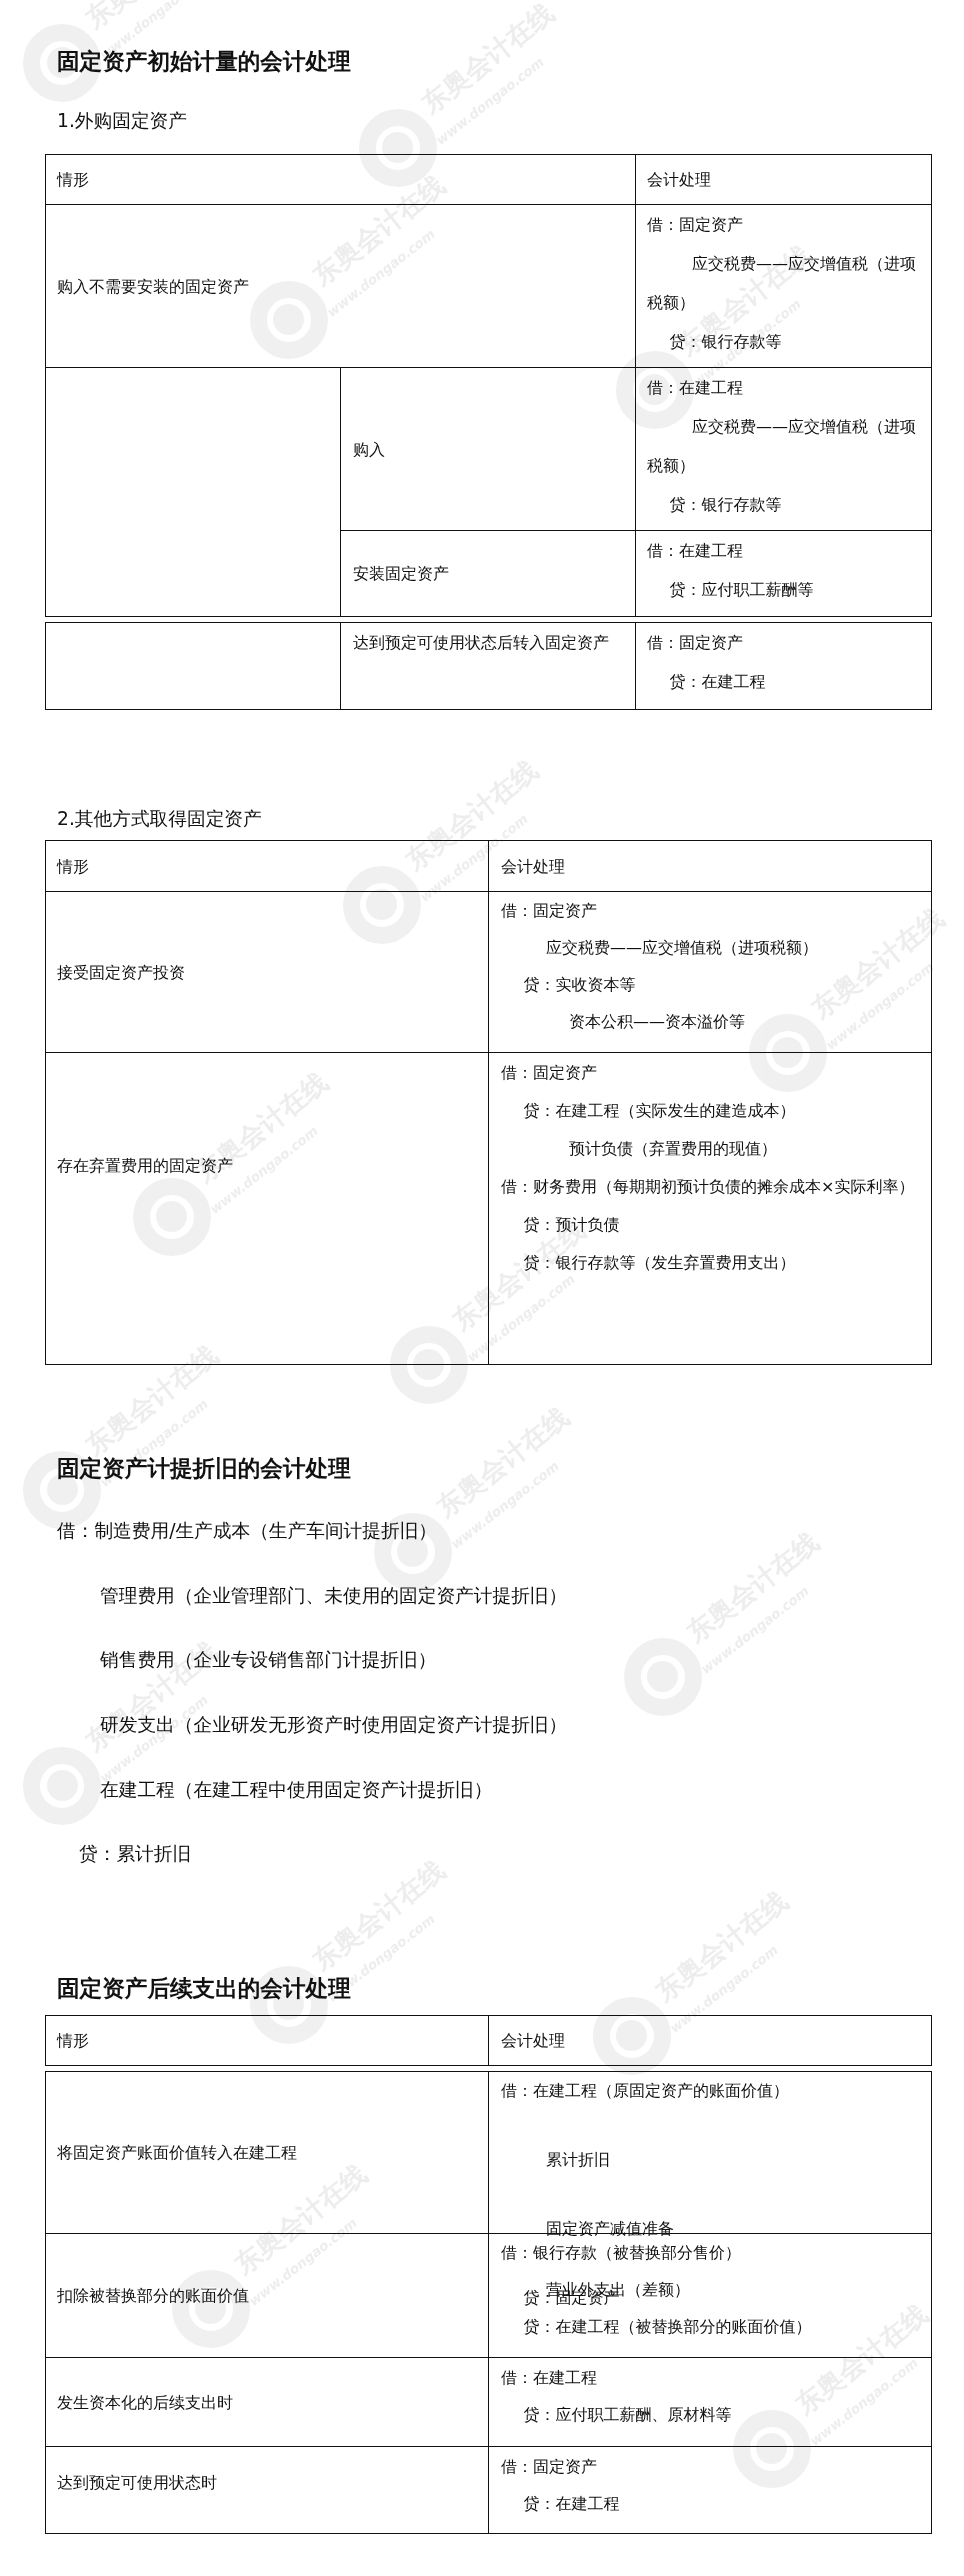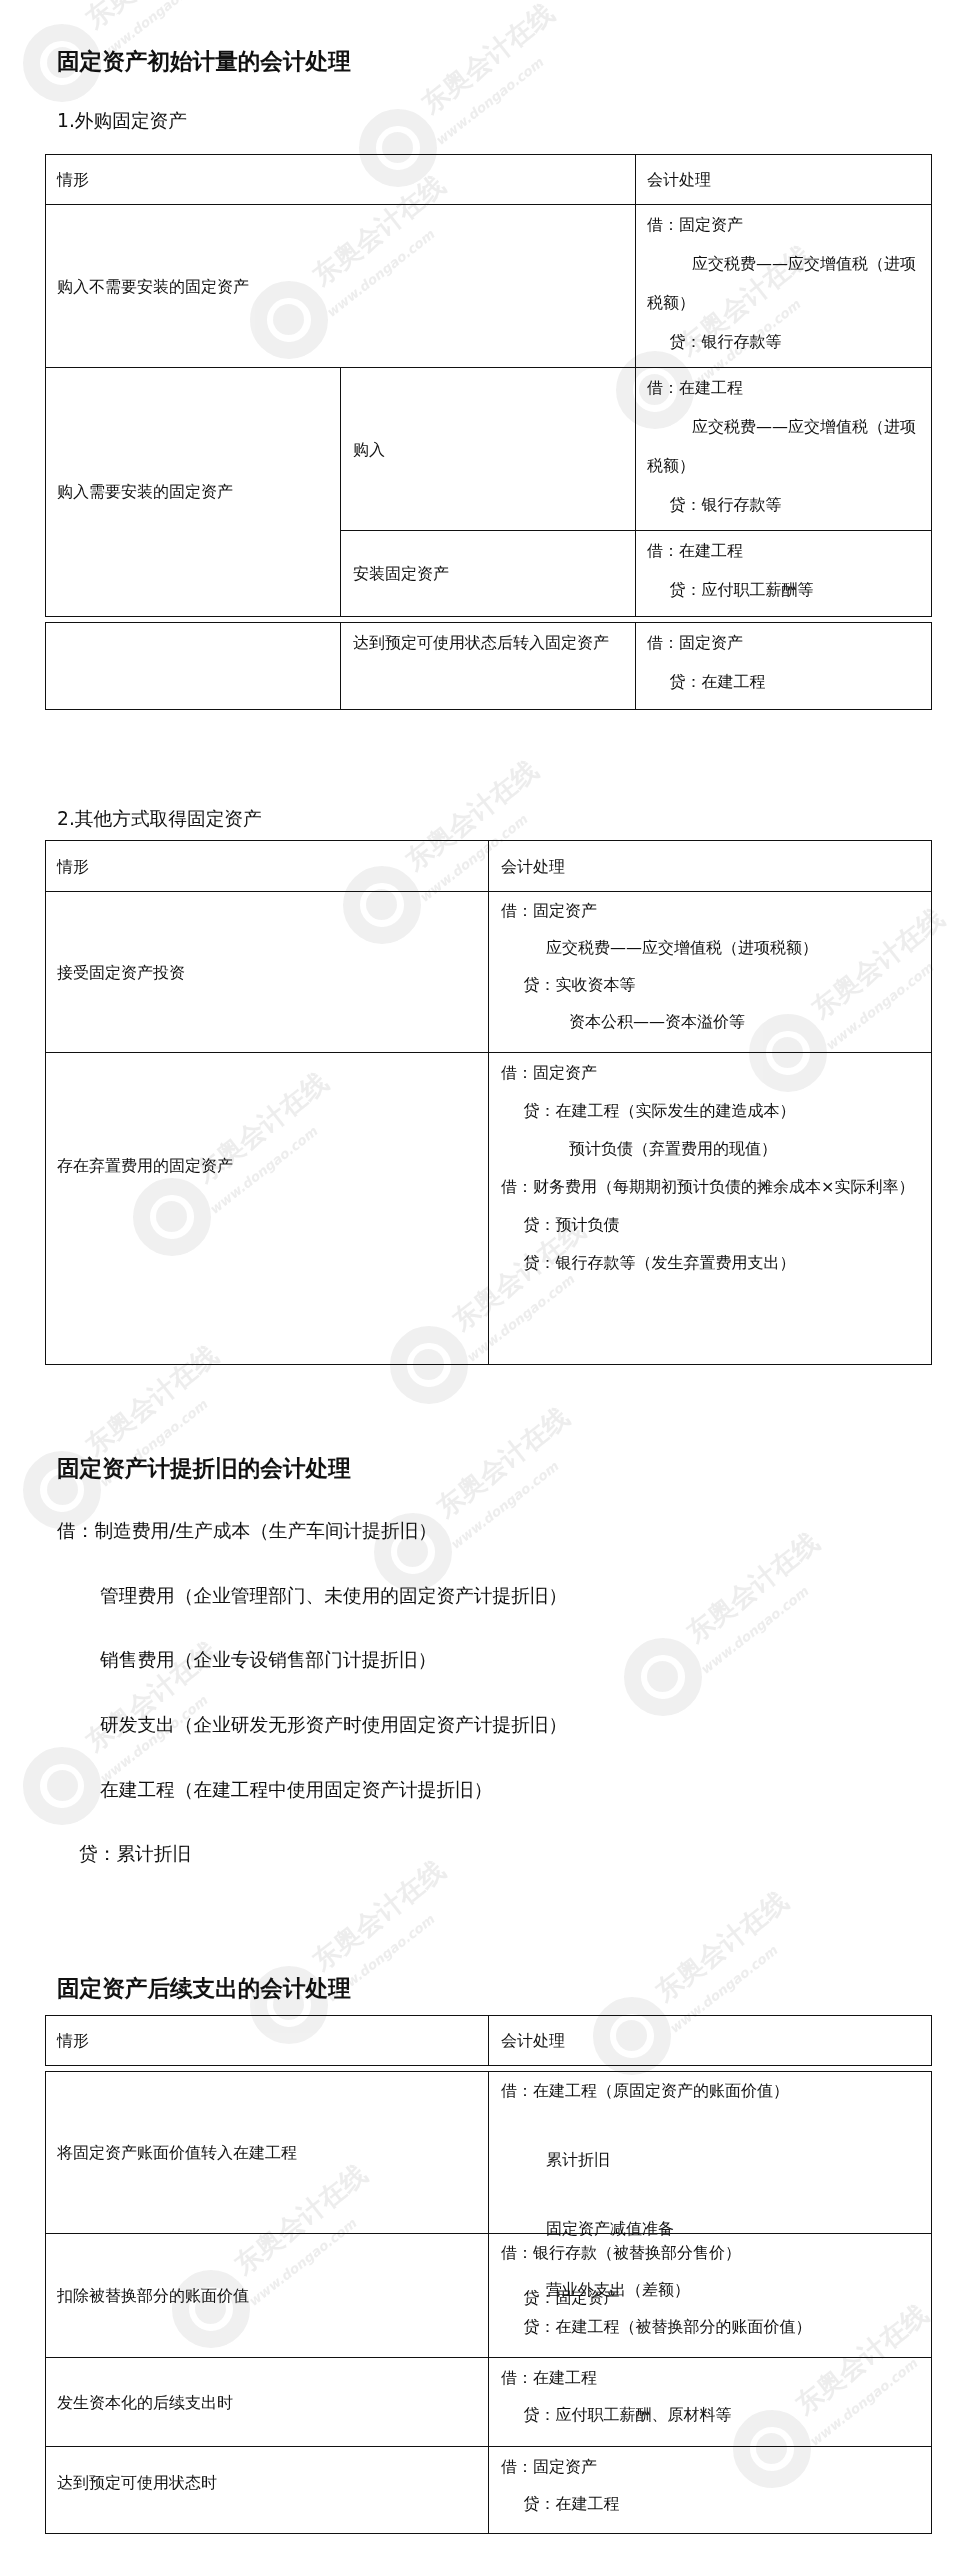--- a/index.html
+++ b/index.html
@@ -148,23 +148,20 @@
 
   <div class="cell vcenter" style="left:0;top:50px;width:589px;height:162px;">
       <span>购入不需要安装的固定资产</span>
     </div>
   <div class="cell lines wrap" style="left:590px;top:50px;width:293px;height:162px;">
     <span class="ln">借：固定资产</span>
     <span class="ln wrap" style="text-indent:45px;white-space:normal;">应交税费——应交增值税（进项税额）</span>
     <span class="ln i1">贷：银行存款等</span>
   </div>
 
-  <div class="cell vcenter" style="left:0;top:213px;width:294px;height:247px;">
-      <span>购入需要安装的固定资产</span>
-    </div>
   <div class="cell vcenter" style="left:296px;top:213px;width:293px;height:162px;">
       <span>购入</span>
     </div>
   <div class="cell lines" style="left:590px;top:213px;width:293px;height:162px;">
     <span class="ln">借：在建工程</span>
     <span class="ln" style="text-indent:45px;white-space:normal;">应交税费——应交增值税（进项税额）</span>
     <span class="ln i1">贷：银行存款等</span>
   </div>
   <div class="cell vcenter" style="left:296px;top:376px;width:293px;height:84px;text-align:right;">
       <span>安装固定资产</span>

